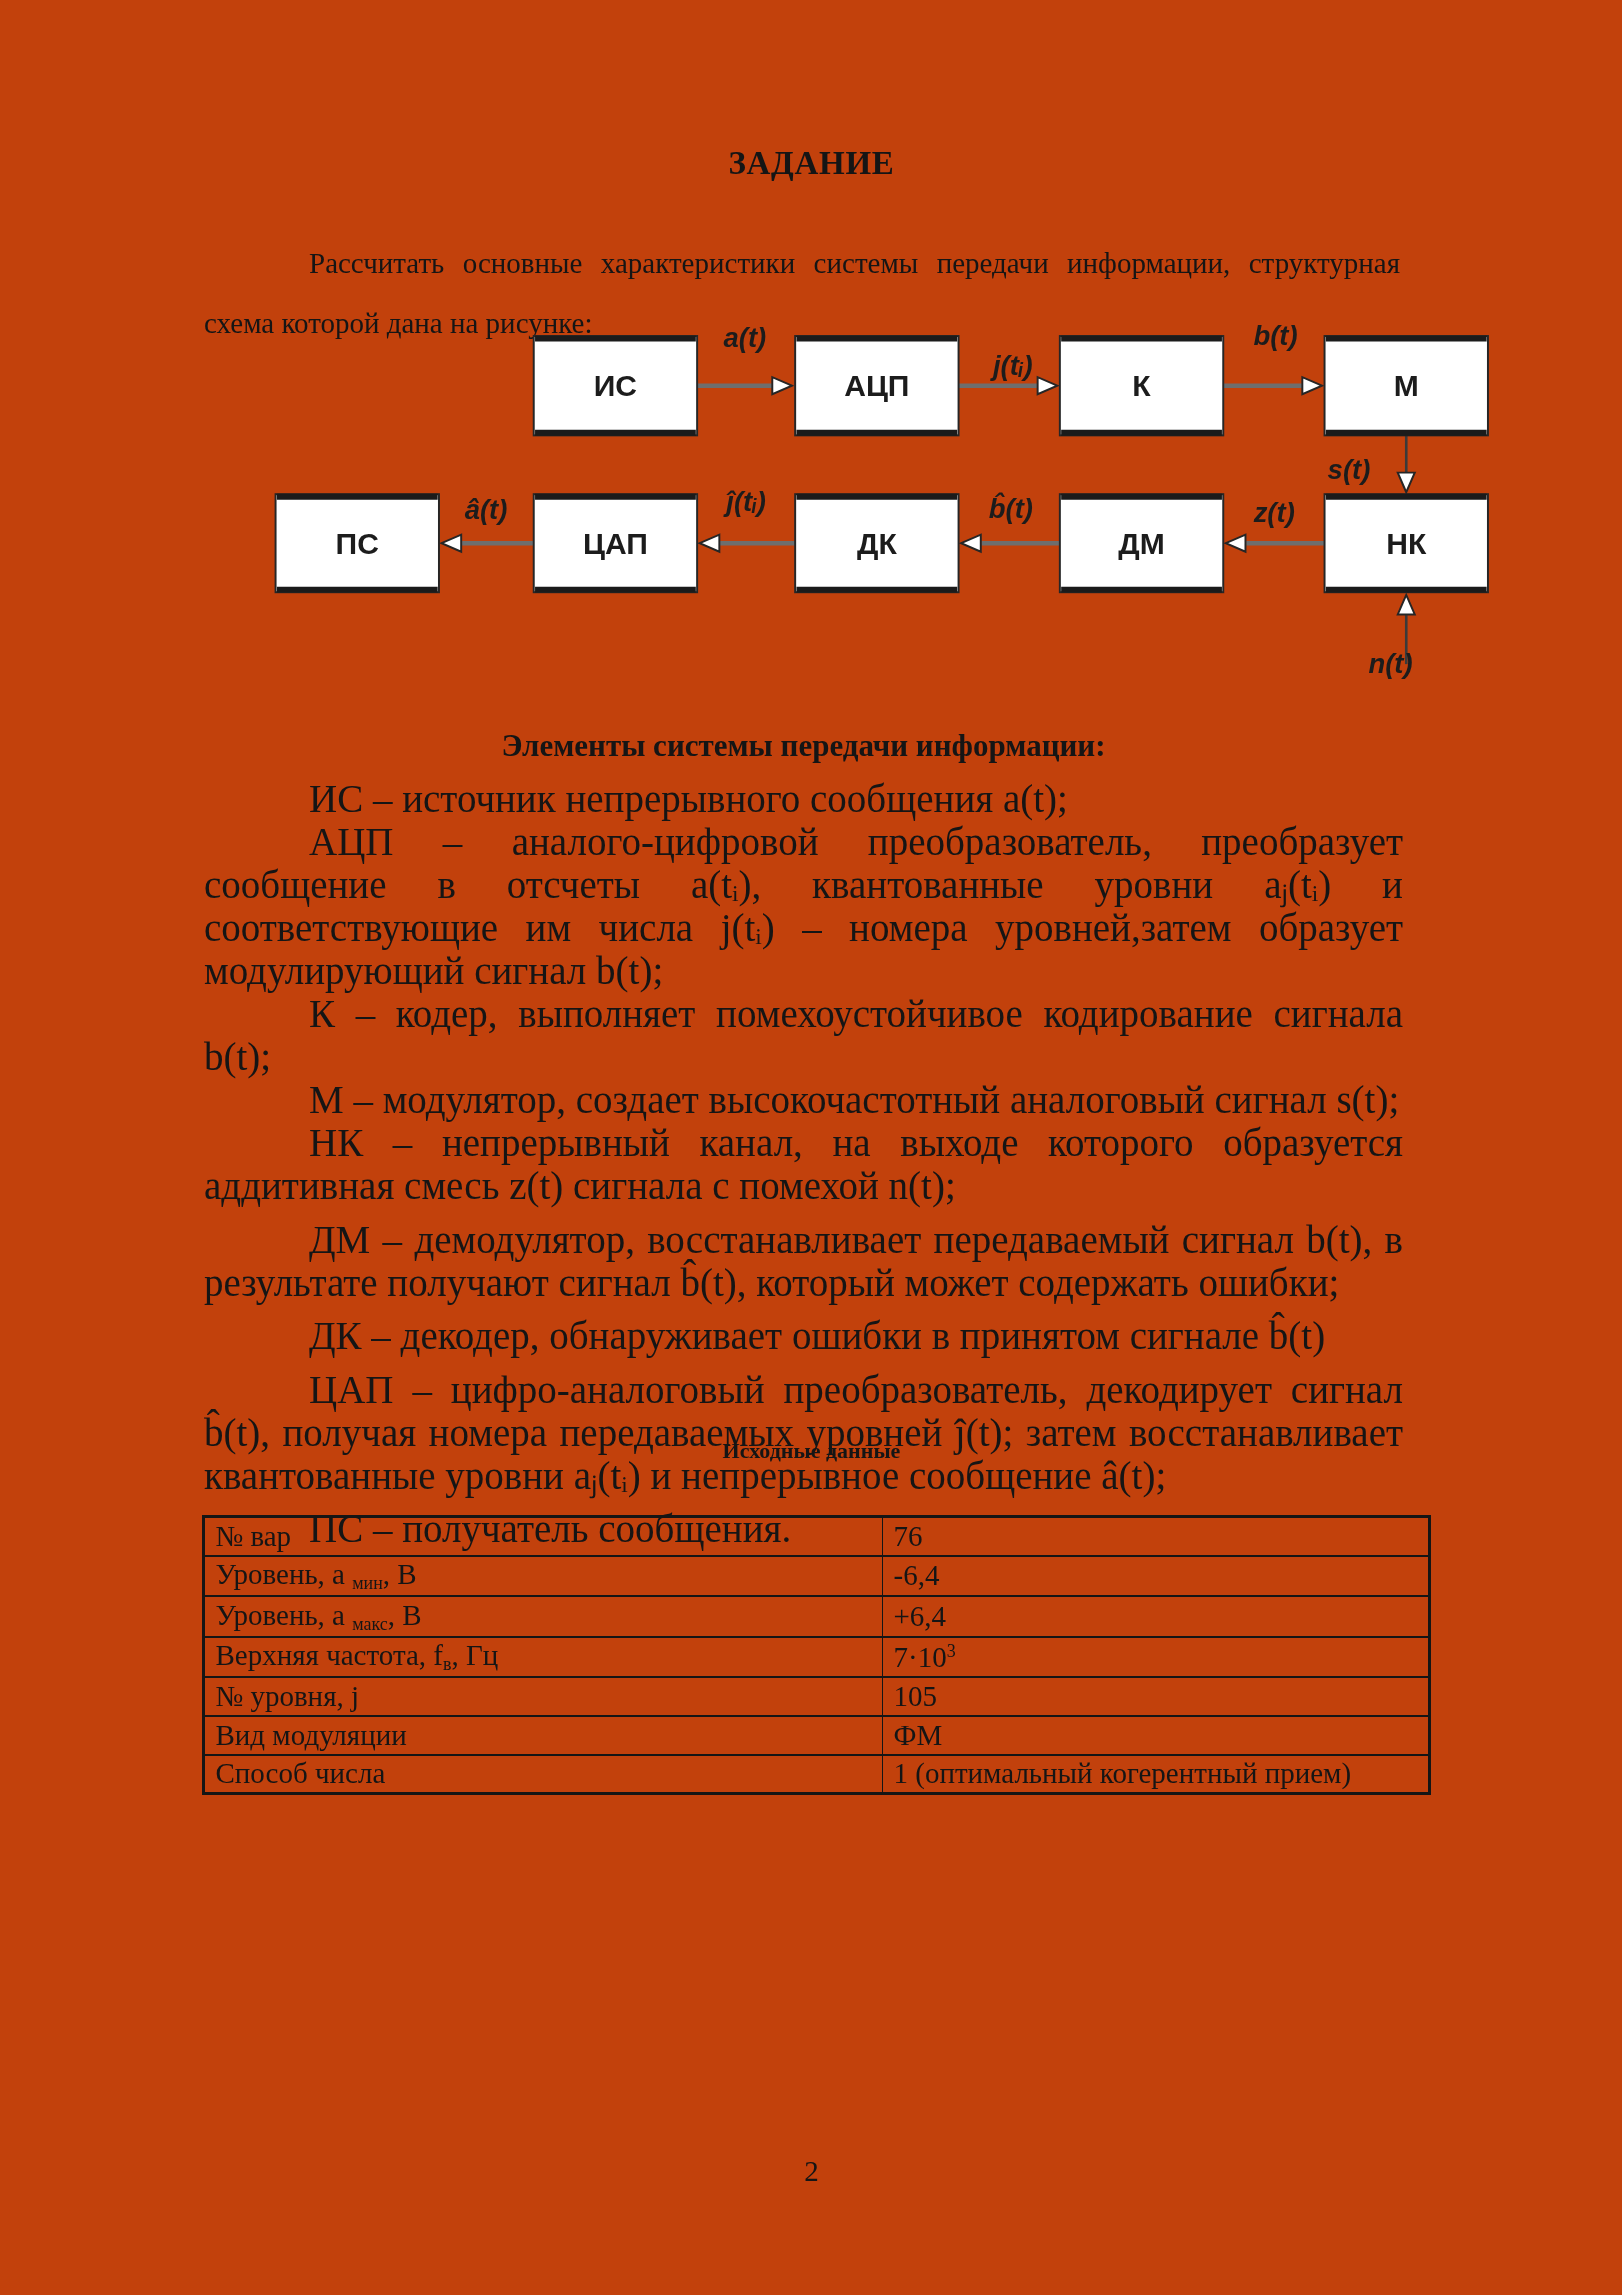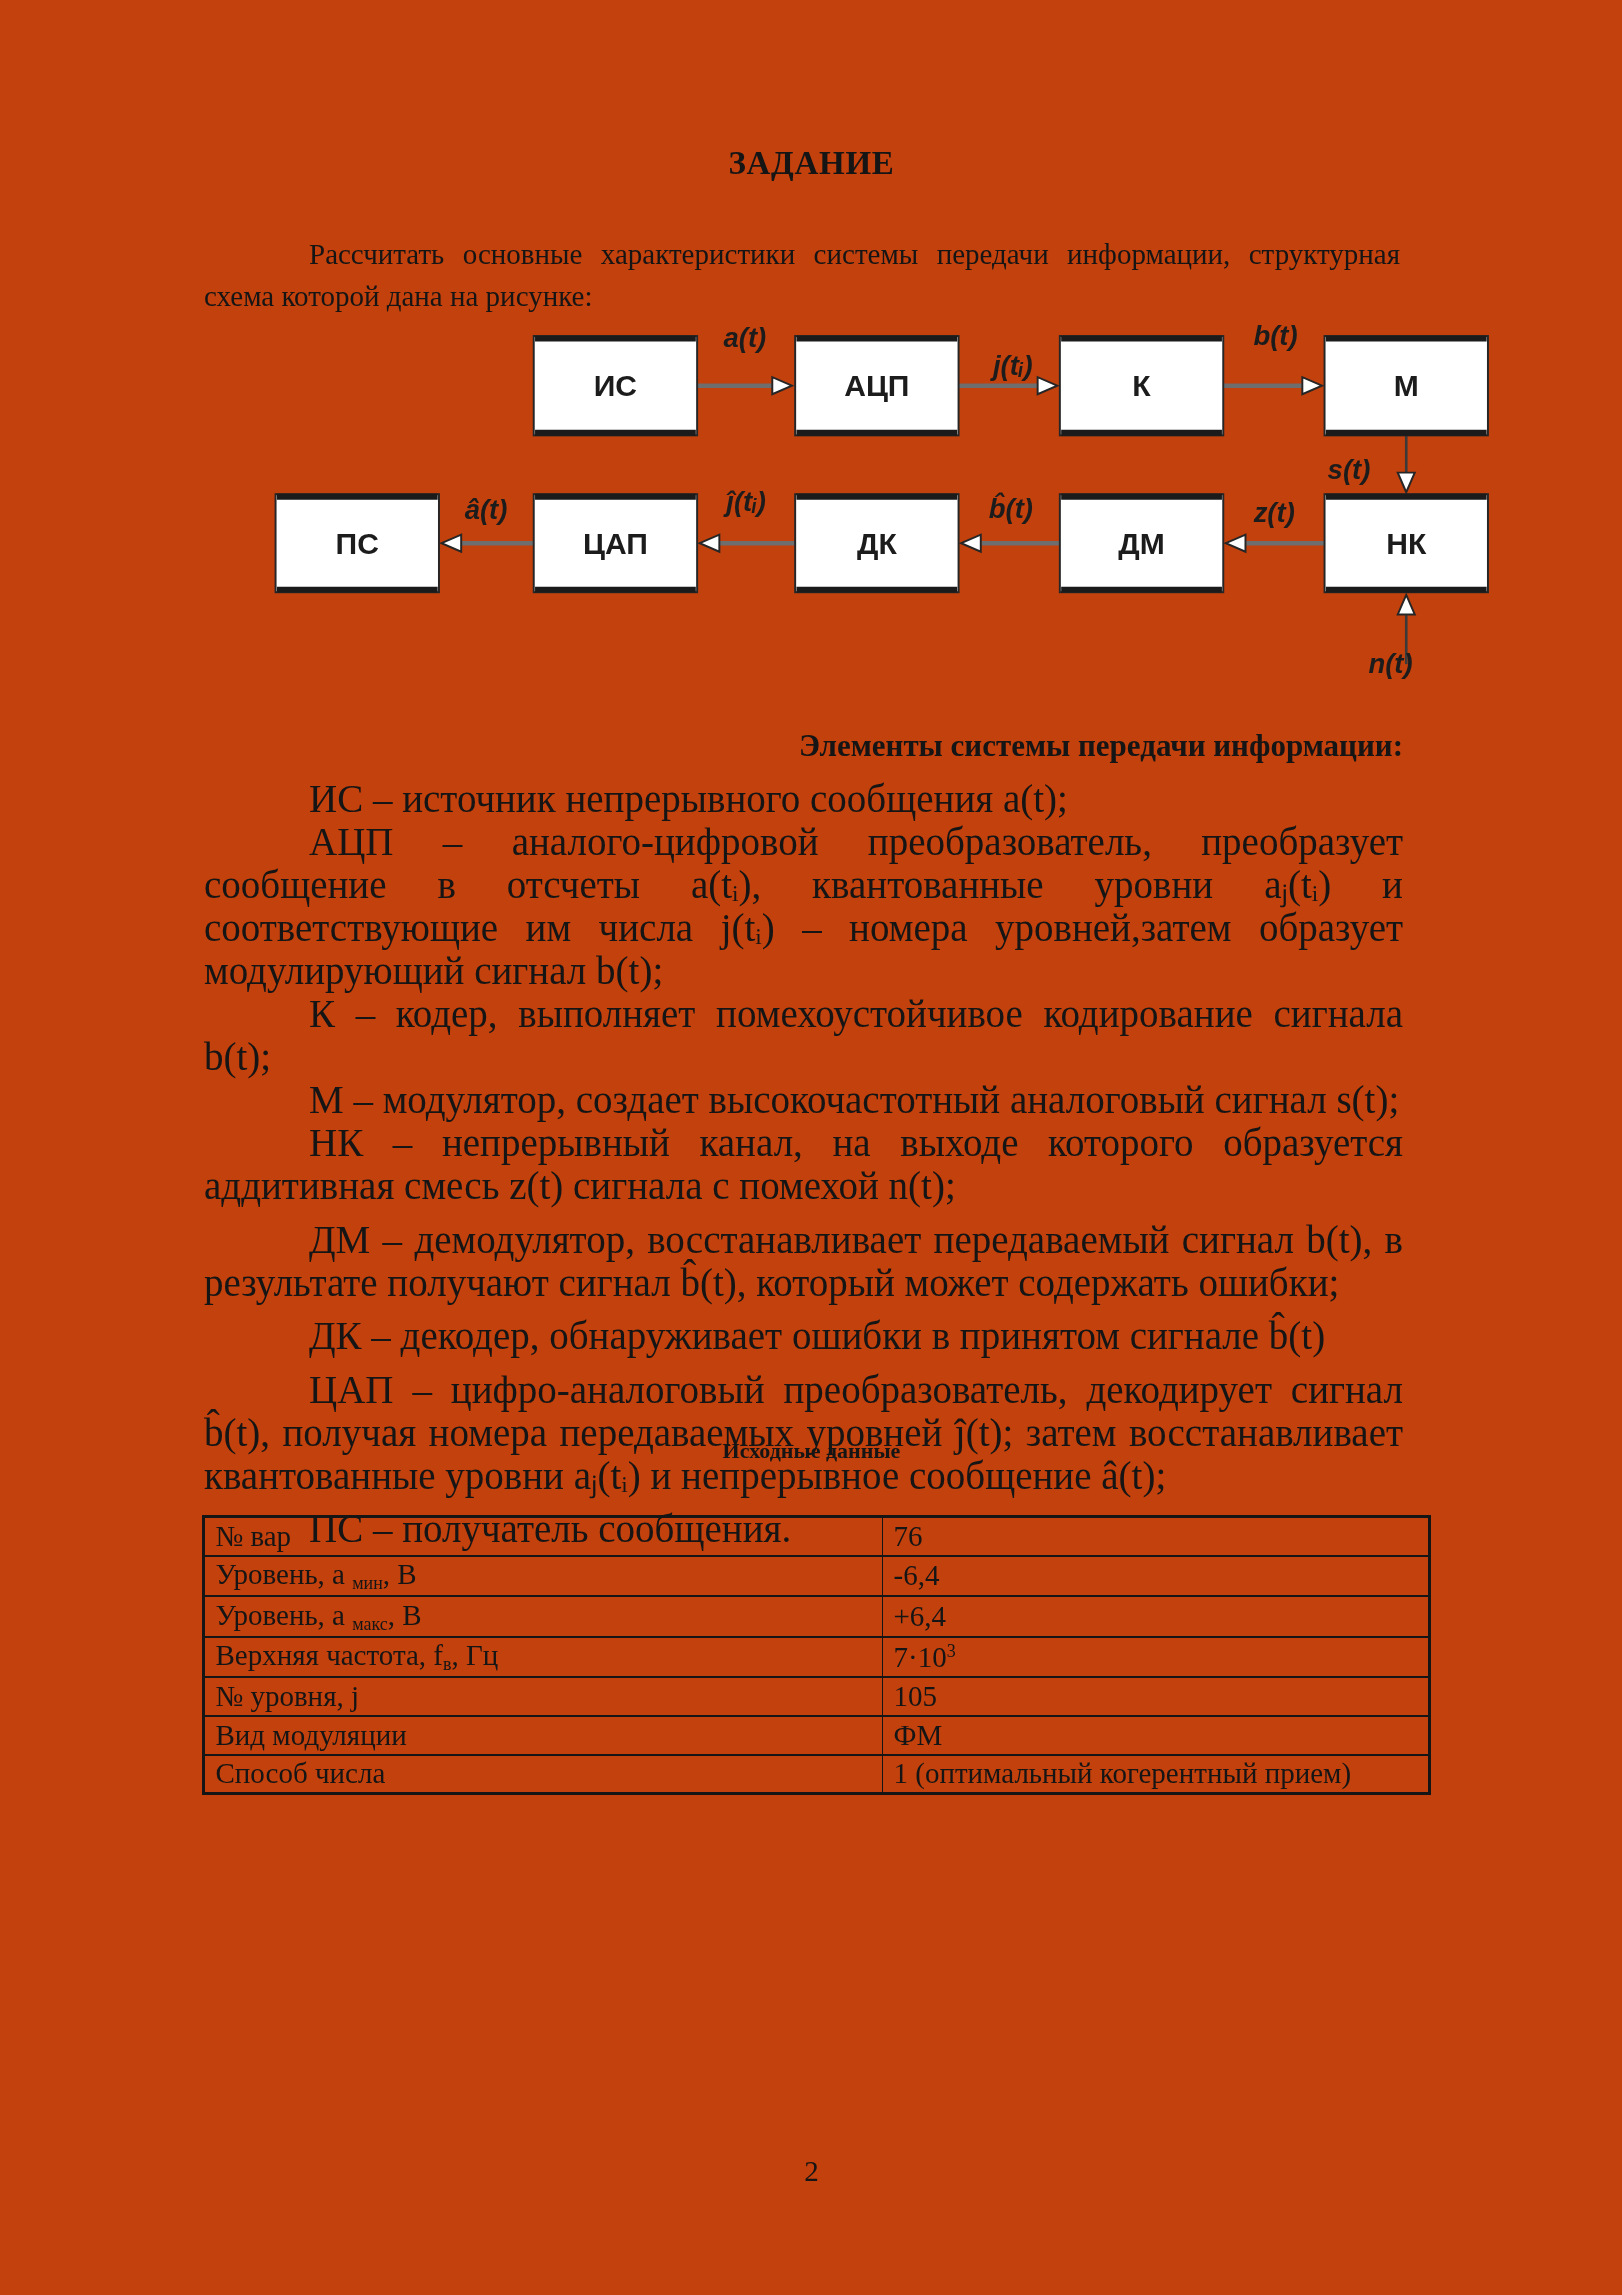--- a/index.html
+++ b/index.html
@@ -1,24 +1,24 @@
 <!DOCTYPE html>
 <html style="font-size:10.5px"><head>
 <meta charset="utf-8">
 <style>
   html,body{margin:0;padding:0;background:#e8e8e8;}
   .page{position:relative;width:1623px;height:2295px;background:#c2410c;
         font-family:"Liberation Serif",serif;color:#151515;overflow:hidden;}
   #title{position:absolute;top:145px;left:0;width:100%;text-align:center;
          font-size:33px;font-weight:bold;letter-spacing:0.7px;}
   #intro{position:absolute;top:233px;left:204px;width:1196px;
-         font-size:29px;line-height:42px;text-align:justify;text-indent:105px;}
+         font-size:29px;line-height:60px;text-align:justify;text-indent:105px;}
   #diagram{position:absolute;top:321px;left:0;width:1623px;height:366px;}
   #elements{position:absolute;top:728px;left:204px;width:1199px;}
-  #elements h2{text-align:right;font-size:31px;font-weight:bold;margin:0 0 13px 0;}
+  #elements h2{text-align:center;font-size:31px;font-weight:bold;margin:0 0 13px 0;}
   #elements p{margin:0;font-size:39px;line-height:43px;text-indent:105px;text-align:justify;}
   #elements p:nth-child(n+7){margin-top:10.5px;}
   #data-heading{position:absolute;top:1438px;left:0;width:100%;text-align:center;
                 font-size:22px;font-weight:bold;}
   #table-wrap{position:absolute;top:1515px;left:202px;}
   table{border-collapse:collapse;width:1229px;border:3.3px solid #151515;}
   td{border:1.3px solid #151515;border-top-width:2.6px;border-bottom-width:2.6px;
      font-size:29px;height:34px;padding:1.3px 10.5px;vertical-align:middle;}
   td:first-child{width:656px;}
   .sub{font-size:0.62em;vertical-align:-0.28em;margin-top:32px;}

